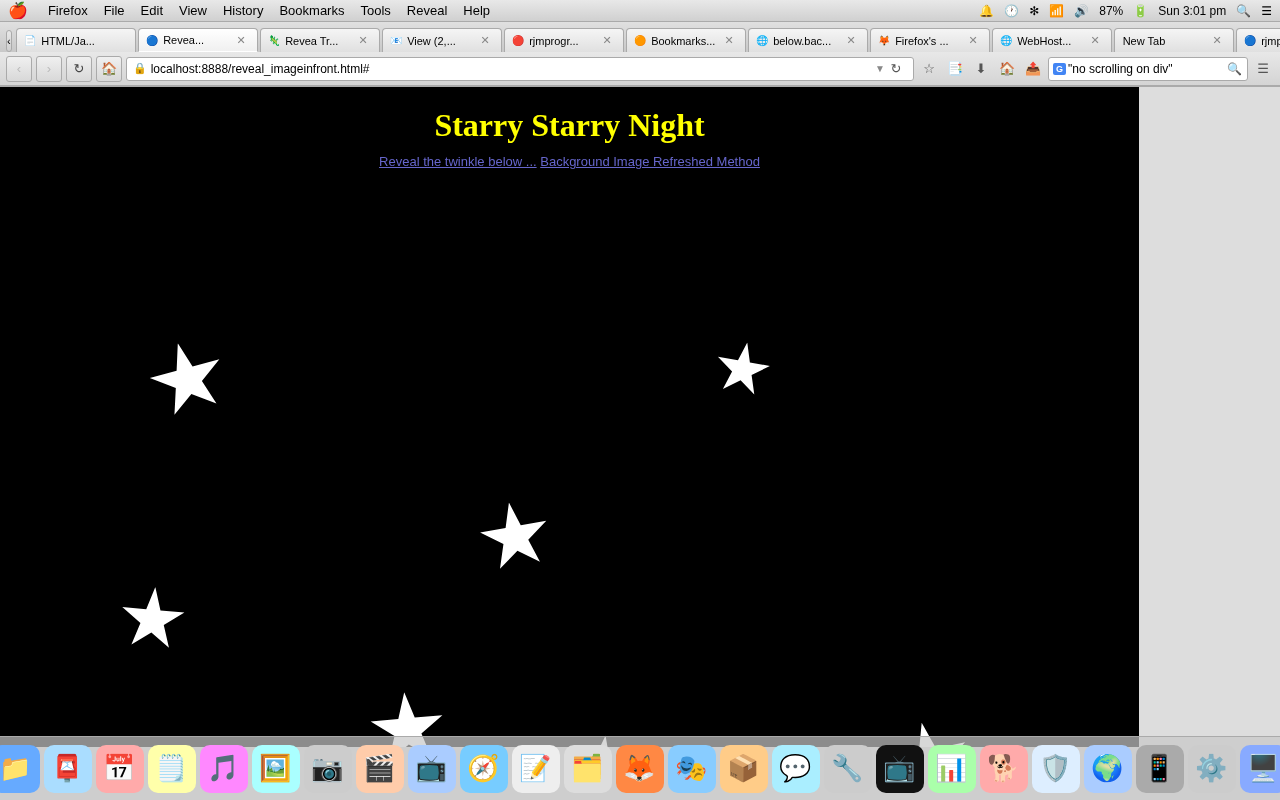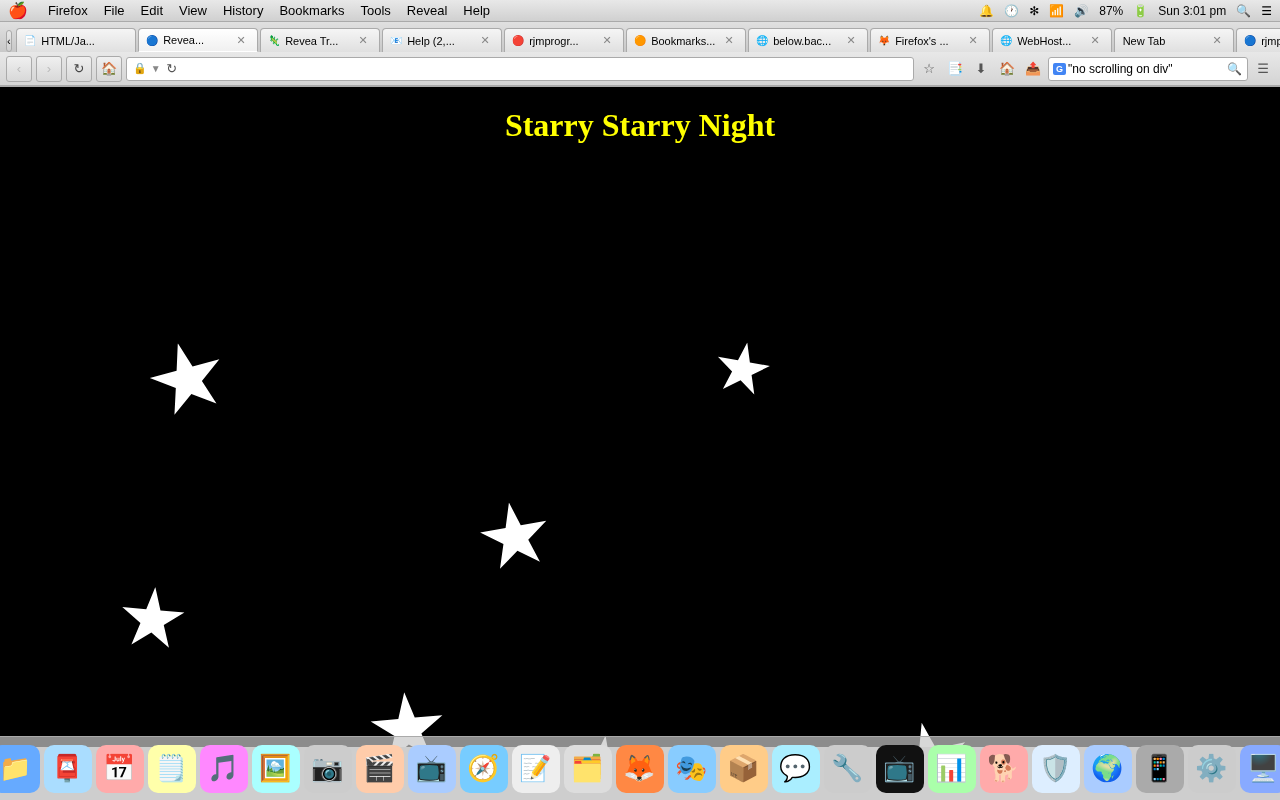--- a/index.html
+++ b/index.html
@@ -181,21 +181,21 @@
       font-weight: bold;
       padding: 1px 3px;
       border-radius: 2px;
     }
 
     
     #webpage {
       background: #000;
       position: relative;
       overflow: hidden;
-      width: 1280px;
+      width: 1139px;
       height: 660px;
     }
 
     .page-title {
       text-align: center;
       padding-top: 20px;
       font-size: 32px;
       font-weight: bold;
       color: #ffff00;
       font-family: Georgia, serif;
@@ -287,21 +287,21 @@
       <span>Revea...</span>
       <span class="tab-close">✕</span>
     </div>
     <div class="tab">
       <span class="tab-favicon">🦎</span>
       <span>Revea Tr...</span>
       <span class="tab-close">✕</span>
     </div>
     <div class="tab">
       <span class="tab-favicon">📧</span>
-      <span>Help (2,...</span>
+      <span>View (2,...</span>
       <span class="tab-close">✕</span>
     </div>
     <div class="tab">
       <span class="tab-favicon">🔴</span>
       <span>rjmprogr...</span>
       <span class="tab-close">✕</span>
     </div>
     <div class="tab">
       <span class="tab-favicon">🟠</span>
       <span>Bookmarks...</span>
@@ -334,40 +334,42 @@
   </div>
 
   <div id="nav-bar">
     <div class="nav-btn disabled">‹</div>
     <div class="nav-btn disabled">›</div>
     <div class="nav-btn">↻</div>
     <div class="nav-btn">🏠</div>
     <div id="address-bar-container">
       <div id="address-bar">
         <span style="color:#888;font-size:11px;margin-right:4px;">🔒</span>
+        <input id="address-input" type="text" value="localhost:8888/reveal_imageinfront.html#" style="">
         <span style="color:#888;font-size:10px;">▼</span>
         <div class="nav-icon-btn">↻</div>
       </div>
     </div>
     <div class="nav-icon-btn">☆</div>
     <div class="nav-icon-btn">📑</div>
     <div class="nav-icon-btn">⬇</div>
     <div class="nav-icon-btn">🏠</div>
     <div class="nav-icon-btn">📤</div>
     <div id="search-bar">
       <span class="search-engine-badge">G</span>
       <input id="search-input" type="text" value="&quot;no scrolling on div&quot;" style="">
       <div class="nav-icon-btn" style="width:16px;font-size:12px;">🔍</div>
     </div>
     <div class="nav-icon-btn">☰</div>
   </div>
 </div>
 
 <div id="webpage">
   <h1 class="page-title">Starry Starry Night</h1>
+  <p class="page-subtitle"><a href="#">Reveal the twinkle below ...</a> <a href="#">Background Image Refreshed Method</a></p>
 
   <div class="star" style="left:150px;top:255px;width:75px;height:75px;transform:rotate(-15deg);"></div>
   <div class="star" style="left:715px;top:255px;width:55px;height:55px;transform:rotate(10deg);"></div>
   <div class="star" style="left:480px;top:415px;width:70px;height:70px;transform:rotate(-10deg);"></div>
   <div class="star" style="left:120px;top:500px;width:65px;height:65px;transform:rotate(5deg);"></div>
   <div class="star" style="left:370px;top:605px;width:75px;height:75px;transform:rotate(-5deg);"></div>
   <div class="star" style="left:560px;top:648px;width:80px;height:80px;transform:rotate(8deg);"></div>
   <div class="star" style="left:890px;top:635px;width:80px;height:80px;transform:rotate(-12deg);"></div>
 </div>
 

